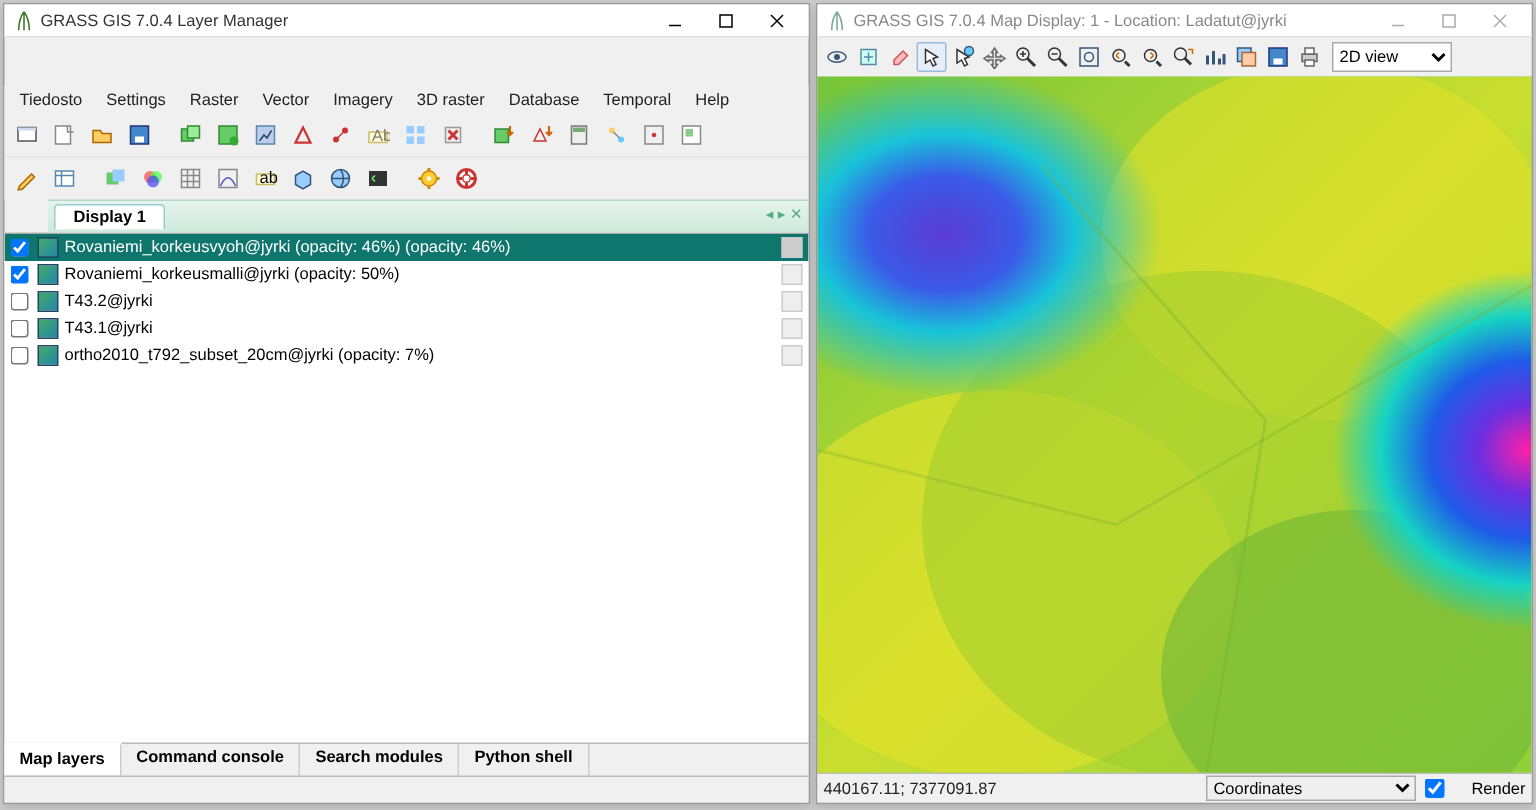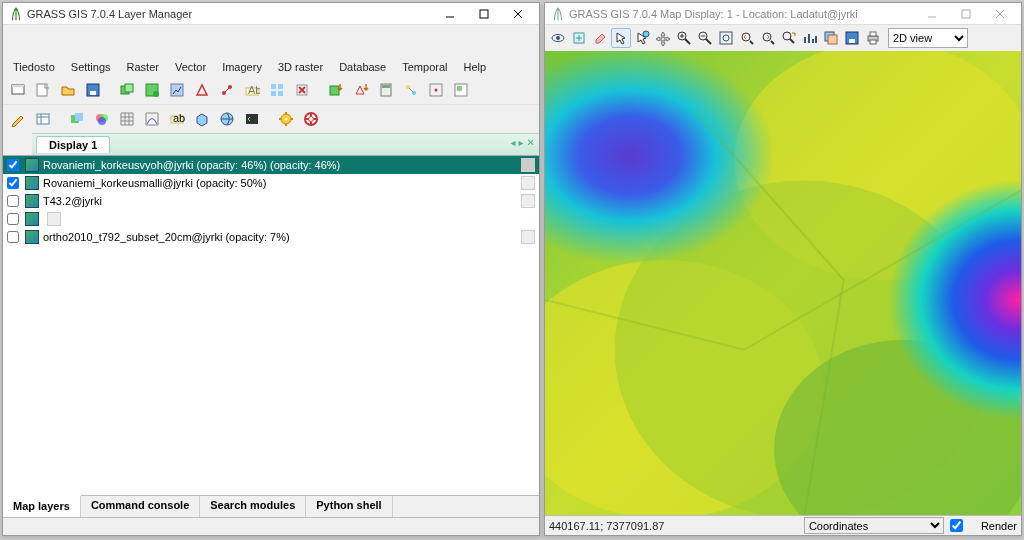--- a/index.html
+++ b/index.html
@@ -322,20 +322,21 @@
       </div>
       <div class="layer-row">
         <input type="checkbox" style="">
         <span class="layer-ico"></span>
         <span class="txt">T43.2@jyrki</span>
         <span class="layer-extra"></span>
       </div>
       <div class="layer-row">
         <input type="checkbox" style="">
         <span class="layer-ico"></span>
+        <span class="txt">T43.1@jyrki</span>
         <span class="layer-extra"></span>
       </div>
       <div class="layer-row">
         <input type="checkbox" style="">
         <span class="layer-ico"></span>
         <span class="txt">ortho2010_t792_subset_20cm@jyrki (opacity: 7%)</span>
         <span class="layer-extra"></span>
       </div>
     </div>
 

